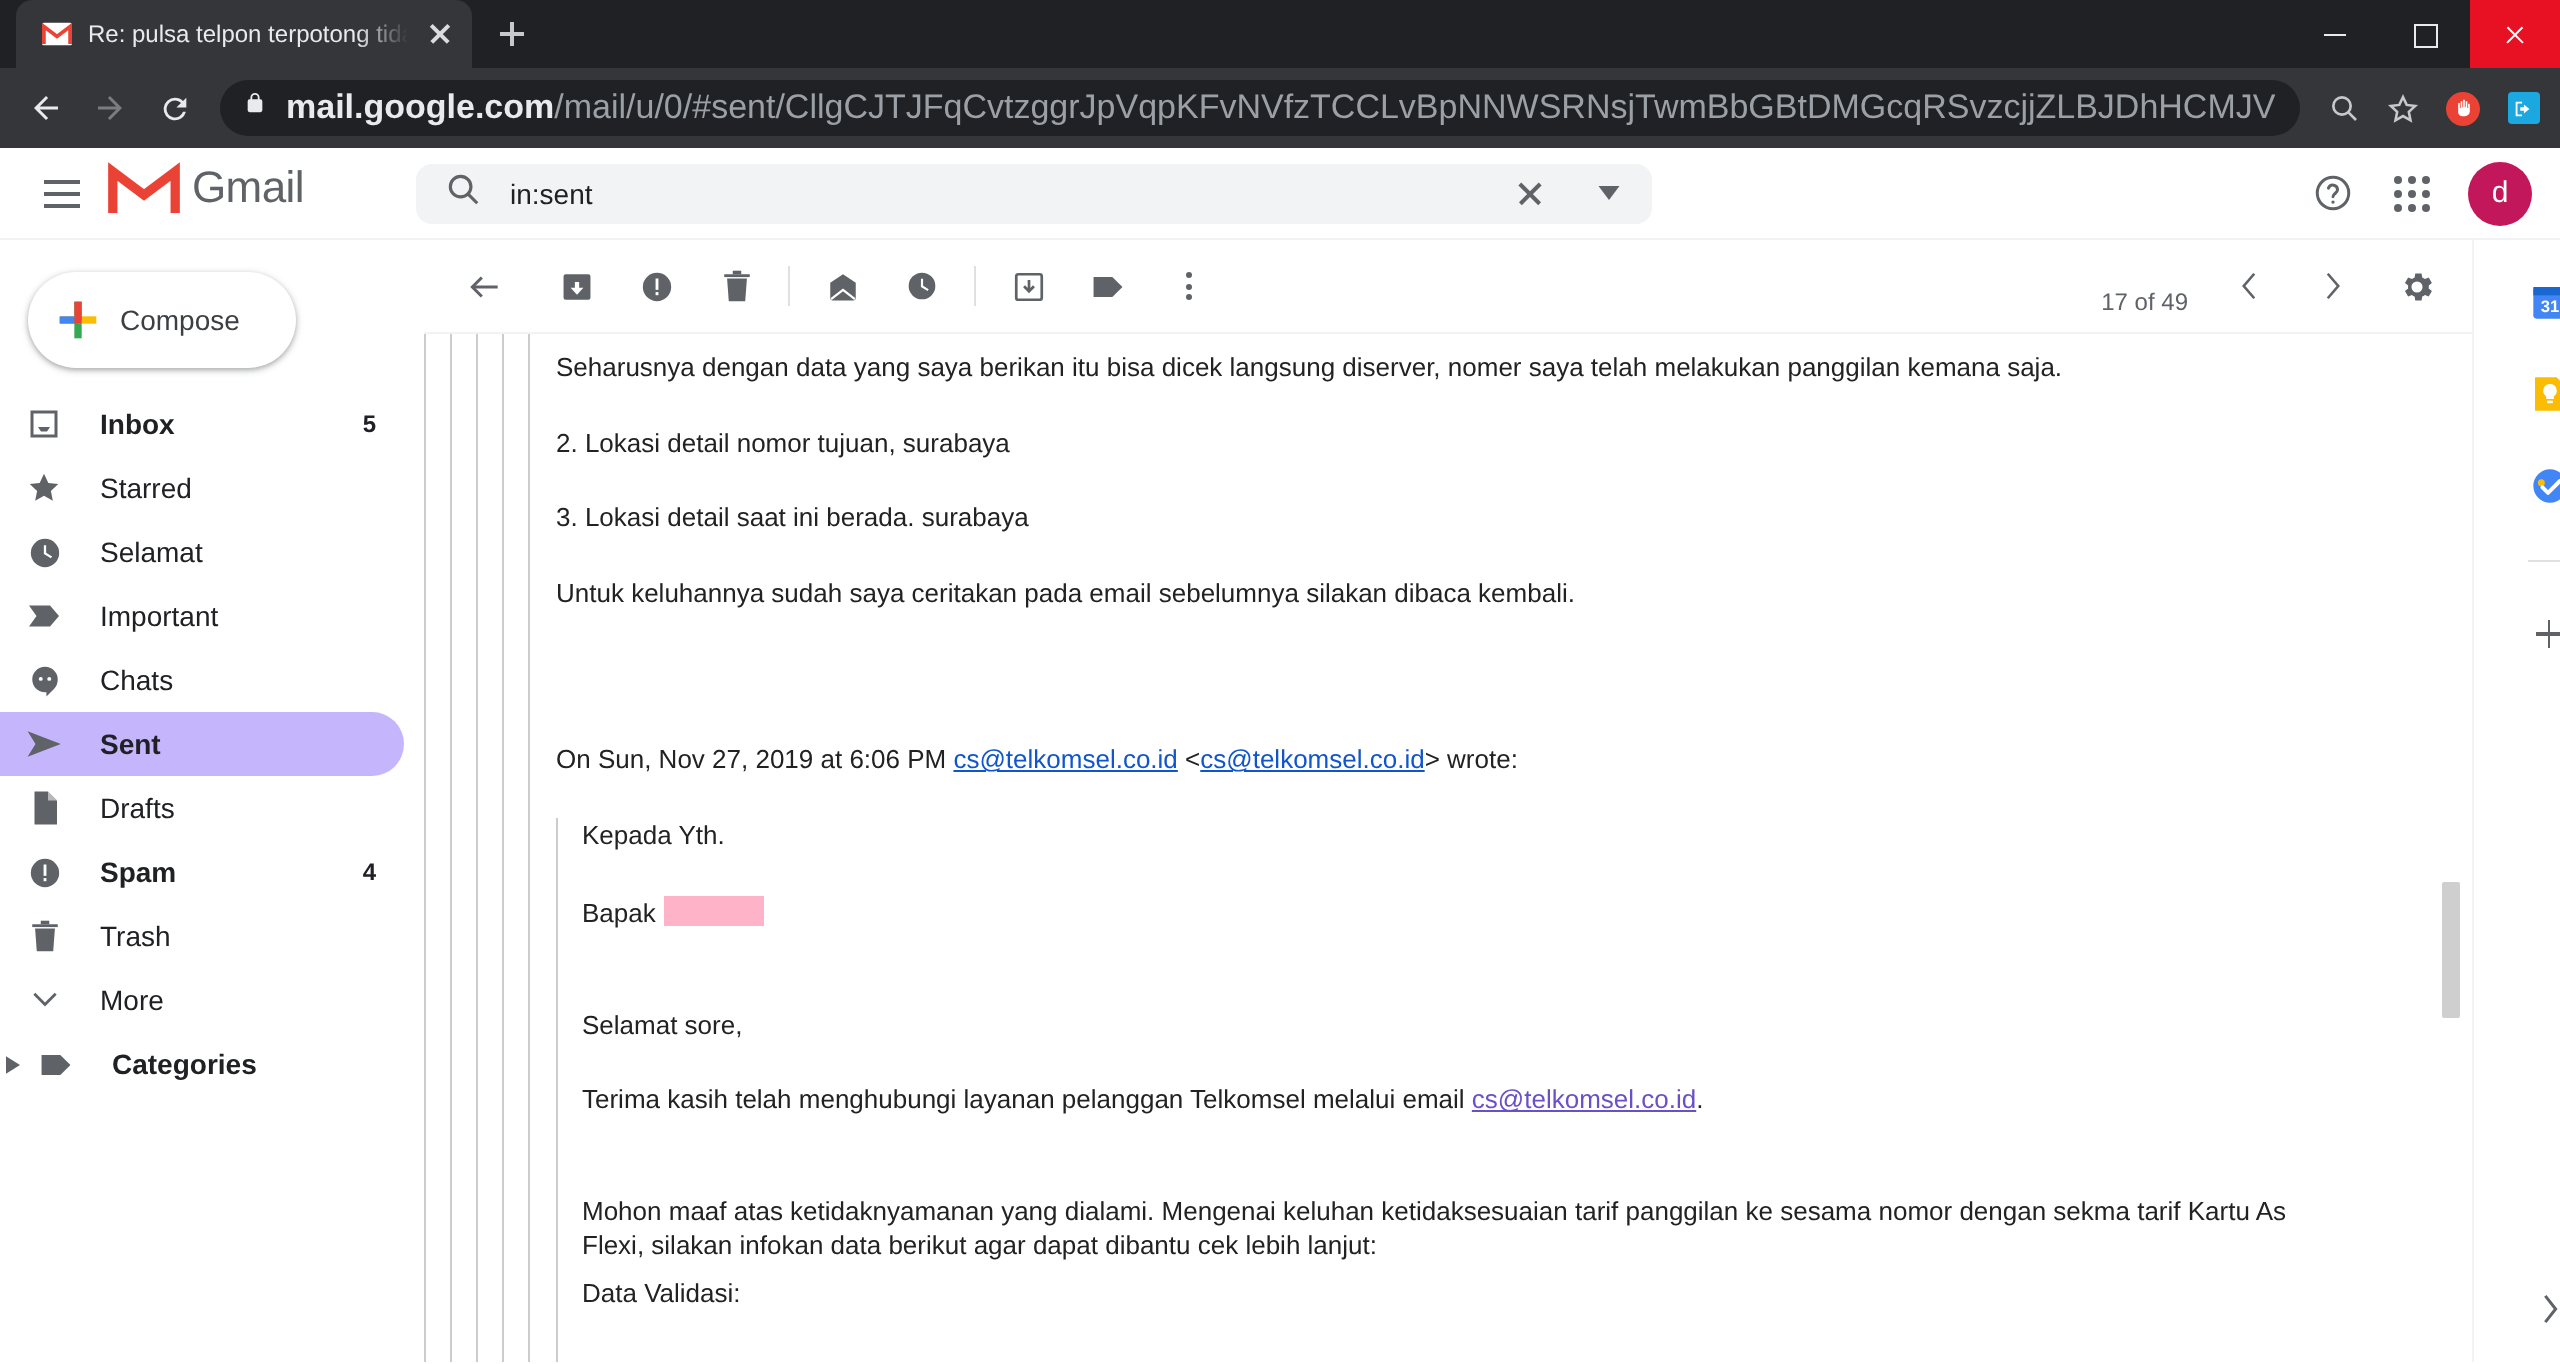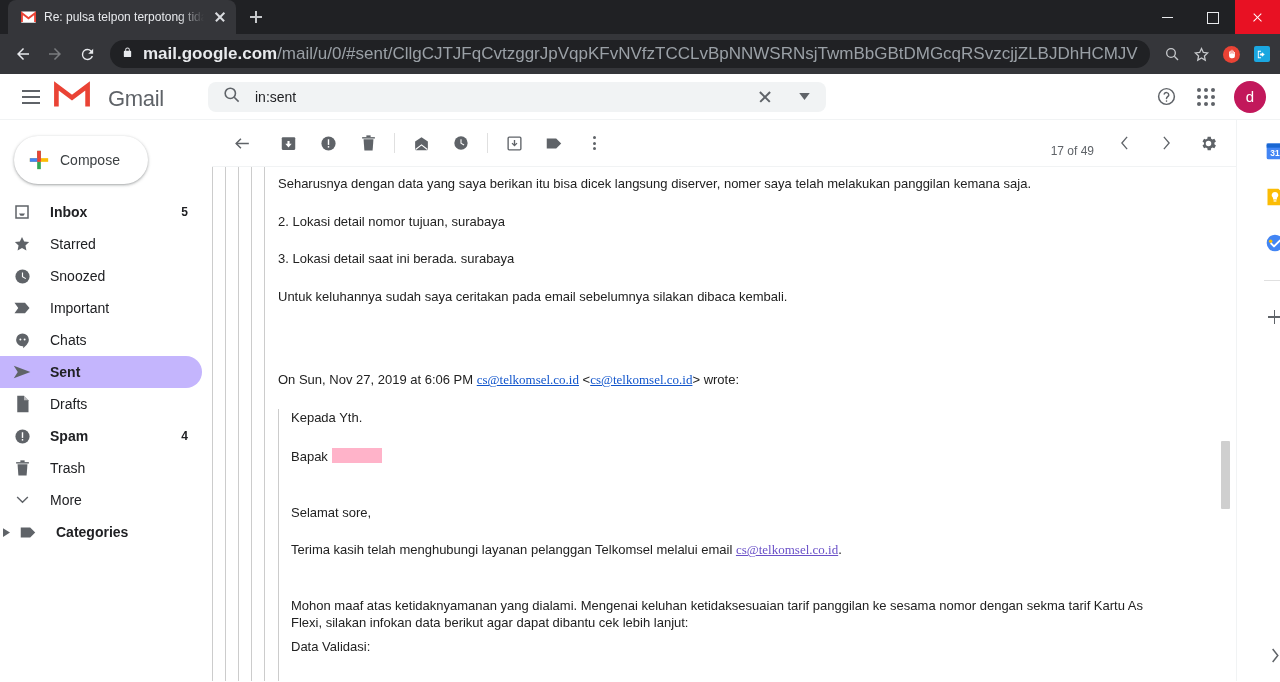--- a/index.html
+++ b/index.html
@@ -112,21 +112,21 @@
 
   .gheader {
     height: 46px; display: flex; align-items: center; padding: 0 14px 0 0;
     border-bottom: 1px solid #f1f3f4;
   }
   .hamburger {
     width: 46px; height: 46px; margin-left: 8px; flex: none;
     display: flex; flex-direction: column; align-items: center; justify-content: center; gap: 4px;
   }
   .hamburger i { width: 18px; height: 2px; background: #5f6368; display: block; }
-  .glogo { display: flex; align-items: flex-end; gap: 18px; width: 150px; flex: none; }
+  .glogo { display: flex; align-items: flex-start; gap: 6px; width: 150px; flex: none; }
   .glogo-text { font-size: 22px; color: #5f6368; letter-spacing: -0.3px; }
 
   .searchwrap {
     width: 618px; height: 30px; background: #f1f3f4; border-radius: 8px;
     display: flex; align-items: center; padding: 0 10px 0 14px; gap: 14px;
     margin-left: 4px; flex: none;
   }
   .search-input {
     flex: 1; border: none; background: transparent; outline: none;
     font-size: 14px; color: #202124; font-family: "Liberation Sans", sans-serif;
@@ -194,21 +194,21 @@
     border-top: 1px solid #f1f3f4;
   }
   .msgscroll { padding: 0; font-size: 13px; color: #222; }
 
   .quotelevel { border-left: 1px solid #ccc; padding-left: 11px; }
 
   .para { margin: 0 0 20px 0; line-height: 1.35; color: #222; }
   .para.tight { margin-bottom: 6px; }
   .blank { height: 46px; }
 
-  a.link { color: #1155cc; text-decoration: underline; font-family: Liberation Serif, serif; }
+  a.link { color: #1155cc; text-decoration: underline; }
   a.link.visited { color: #6a50c8; text-decoration: underline; }
 
   .redact { display: inline-block; width: 50px; height: 15px; background: #ffb3c9;
             vertical-align: -2px; }
 
   .quotebox { border-left: 1px solid #ccc; padding-left: 12px; margin-top: 4px; }
 
   
   .vscroll { position: absolute; right: 4px; top: 0; width: 12px; bottom: 0; }
   .vthumb { position: absolute; left: 1px; width: 9px; background: #cfcfcf; border-radius: 1px; }
@@ -419,21 +419,21 @@
             <span class="nlabel">Starred</span>
           </div>
 
           <div class="navitem">
             <span class="nicon">
                 <svg width="17" height="17" viewBox="0 0 24 24" fill="currentColor">
                   <circle cx="12" cy="12" r="10"></circle>
                   <path d="M12.8 6.5h-1.6v6.2l5 3 .8-1.3-4.2-2.5z" fill="#fff"></path>
                 </svg>
               </span>
-            <span class="nlabel">Snoozed</span>
+            <span class="nlabel">Selamat</span>
           </div>
 
           <div class="navitem">
             <span class="nicon">
                 <svg width="18" height="14" viewBox="0 0 24 18" fill="currentColor">
                   <path d="M2 2h14l6 7-6 7H2l5-7z"></path>
                 </svg>
               </span>
             <span class="nlabel">Important</span>
           </div>

